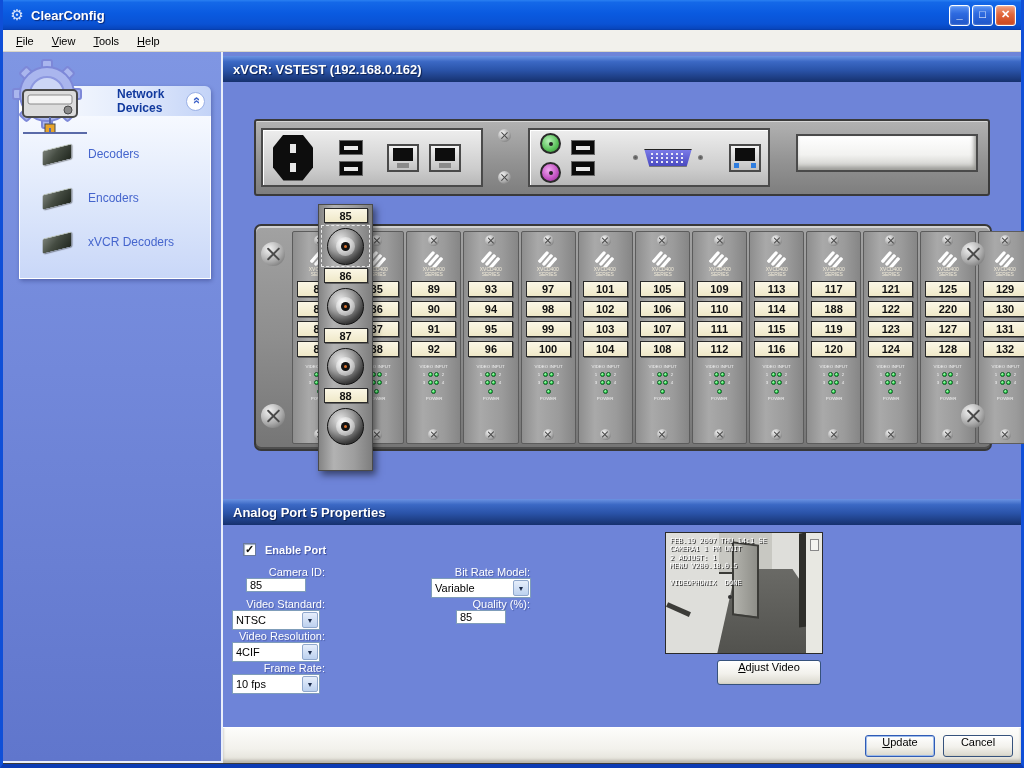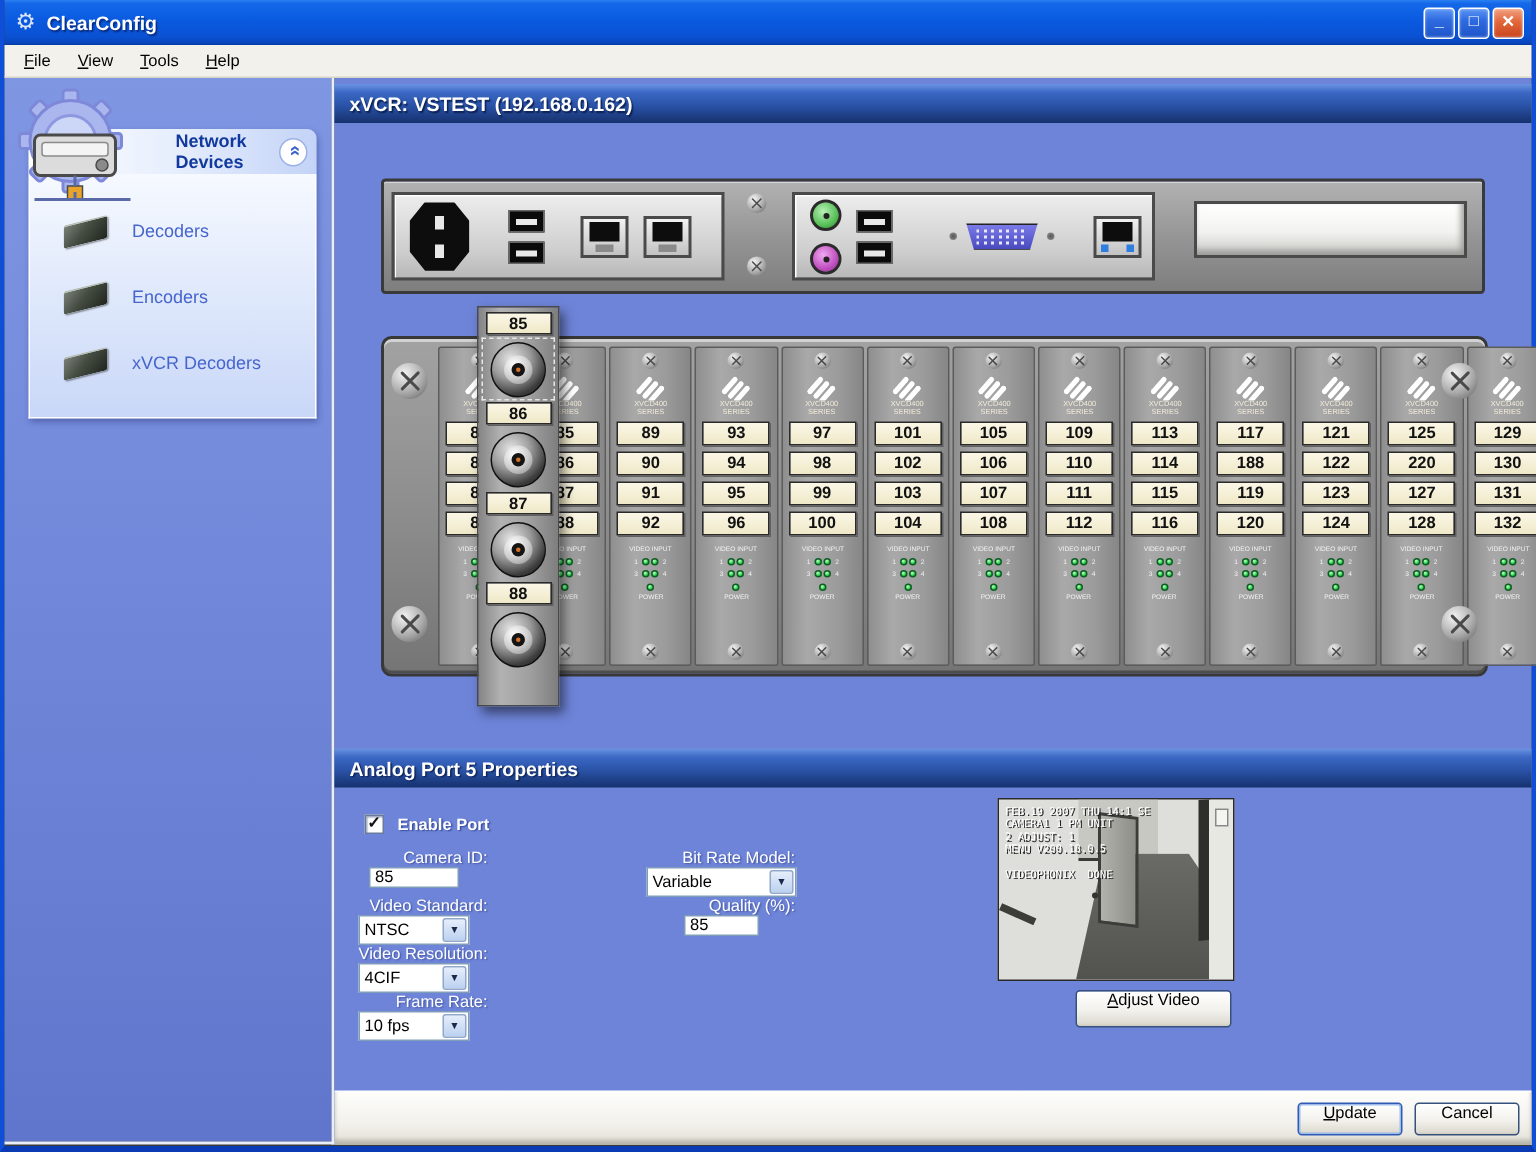--- a/index.html
+++ b/index.html
@@ -164,21 +164,21 @@
   .flabel { width:102px; text-align:right; margin-right:4px; color:#fff; font-size:11px; text-shadow:1px 1px 1px #4a5ca6; }
   .xp-input { height:20px; background:#fff; border:1px solid #7f9db9; font-size:11px; color:#000;
     display:flex; align-items:center; padding-left:3px; }
   .xp-select { height:20px; background:#fff; border:1px solid #7f9db9; font-size:11px; color:#000;
     display:flex; align-items:center; }
   .sel-text { flex:1; padding-left:3px; }
   .sel-btn { width:16px; height:16px; margin:1px; background:linear-gradient(180deg,#e6eefb,#bcd1ef);
     border:1px solid #90a8cc; border-radius:2px; font-size:7px; color:#1a2a4a;
     display:flex; align-items:center; justify-content:center; }
   #fields-left .xp-input { width:60px; }
-  #fields-left .xp-select { width:74px; }
+  #fields-left .xp-select { width:88px; }
   #fields-right .xp-select { width:100px;justify-content:space-between; }
   #fields-right .xp-input { width:50px; }
 
   
   .preview { position:absolute; left:442px; top:480px; width:158px; height:122px; border:1px solid #2a2a2a;
     background:#dededa; overflow:hidden; }
   .pv-floor { position:absolute; left:14%; top:30%; width:86%; height:70%;
     background:linear-gradient(180deg,#6a6a66,#52524e); clip-path:polygon(22% 100%,36% 0,78% 0,100% 52%,100% 100%); }
   .pv-farwall { position:absolute; left:34%; top:0; width:34%; height:34%; background:#c8c8c2; border-bottom:2px solid #3a3a36; }
   .pv-door { position:absolute; left:42%; top:8%; width:17%; height:62%; background:linear-gradient(90deg,#b2b2ac,#8e8e88);

